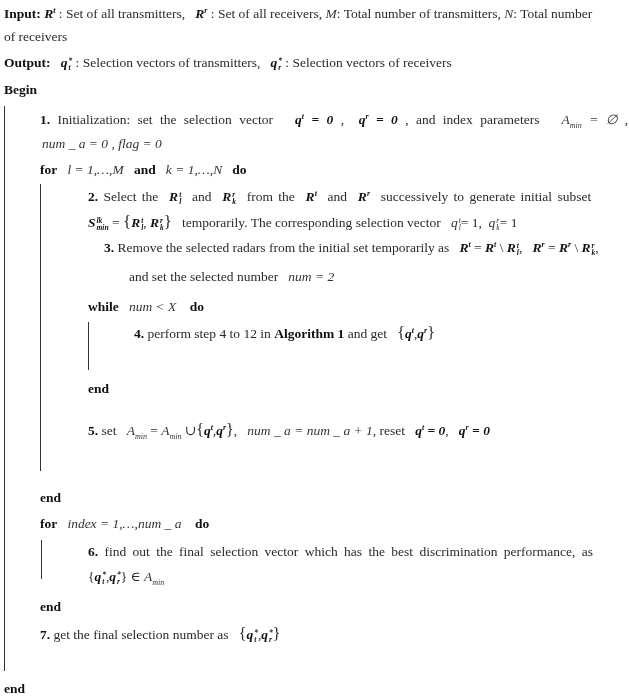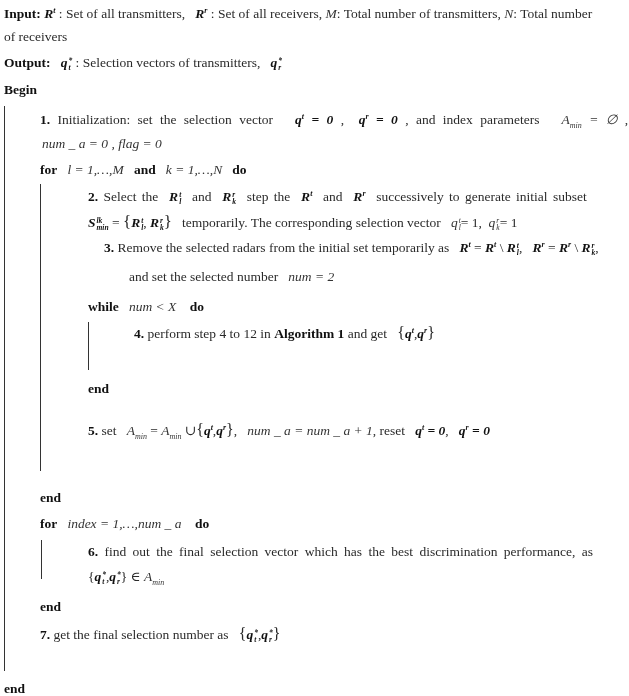--- a/index.html
+++ b/index.html
@@ -24,21 +24,21 @@
 <div class="line" style="left:4px; top:5px;">
   <span class="b">Input:</span>
   <span class="mb"><span>R</span><sup>t</sup></span><span> : Set of all transmitters,</span>&nbsp;&nbsp;
   <span class="mb"><span>R</span><sup>r</sup></span><span> : Set of all receivers, </span><span class="m">M</span><span>: Total number of transmitters, </span><span class="m">N</span><span>: Total number</span>
 </div>
 <div class="line" style="left:4px; top:28px;">of receivers</div>
 
 <div class="line" style="left:4px; top:54px;">
   <span class="b">Output:</span>&nbsp;&nbsp;
   <span class="mb"><span>q</span><span class="supsub"><span>*</span><span>t</span></span></span><span> : Selection vectors of transmitters,</span>&nbsp;&nbsp;
-  <span class="mb"><span>q</span><span class="supsub"><span>*</span><span>r</span></span></span>
+  <span class="mb"><span>q</span><span class="supsub"><span>*</span><span>r</span></span></span><span> : Selection vectors of receivers</span>
 </div>
 
 <div class="line kw" style="left:4px; top:81px;">Begin</div>
 
 <div class="vbar" style="left:4px; top:106px; height:565px;"></div>
 
 <div class="line" style="left:40px; top:111px; width:584px; word-spacing:4px;">
   <span class="b">1.</span><span> Initialization: set the selection vector</span>&nbsp;&nbsp;
   <span class="mb"><span>q</span><sup>t</sup><span> = </span><span>0</span></span>
   <span>,</span>&nbsp;
@@ -57,21 +57,21 @@
   <span class="kw">do</span>
 </div>
 
 <div class="vbar" style="left:40px; top:184px; height:287px;"></div>
 
 <div class="line" style="left:88px; top:188px; word-spacing:2px;">
   <span class="b">2.</span><span> Select the</span>&nbsp;
   <span class="mb"><span>R</span><span class="supsub"><span>t</span><span>l</span></span></span>&nbsp;
   <span>and</span>&nbsp;
   <span class="mb"><span>R</span><span class="supsub"><span>r</span><span>k</span></span></span>&nbsp;
-  <span>step the</span>&nbsp;
+  <span>from the</span>&nbsp;
   <span class="mb"><span>R</span><sup>t</sup></span>&nbsp;
   <span>and</span>&nbsp;
   <span class="mb"><span>R</span><sup>r</sup></span>&nbsp;
   <span>successively to generate initial subset</span>
 </div>
 <div class="line" style="left:88px; top:213px;">
   <span class="mb"><span>S</span><span class="supsub"><span>lk</span><span>min</span></span></span>
   <span> = </span><span style="font-size:17px">{</span><span class="mb"><span>R</span><span class="supsub"><span>t</span><span>l</span></span></span><span>,</span>
   <span class="mb"><span>R</span><span class="supsub"><span>r</span><span>k</span></span></span><span style="font-size:17px">}</span>&nbsp;&nbsp;
   <span>temporarily. The corresponding selection vector</span>&nbsp;&nbsp;

